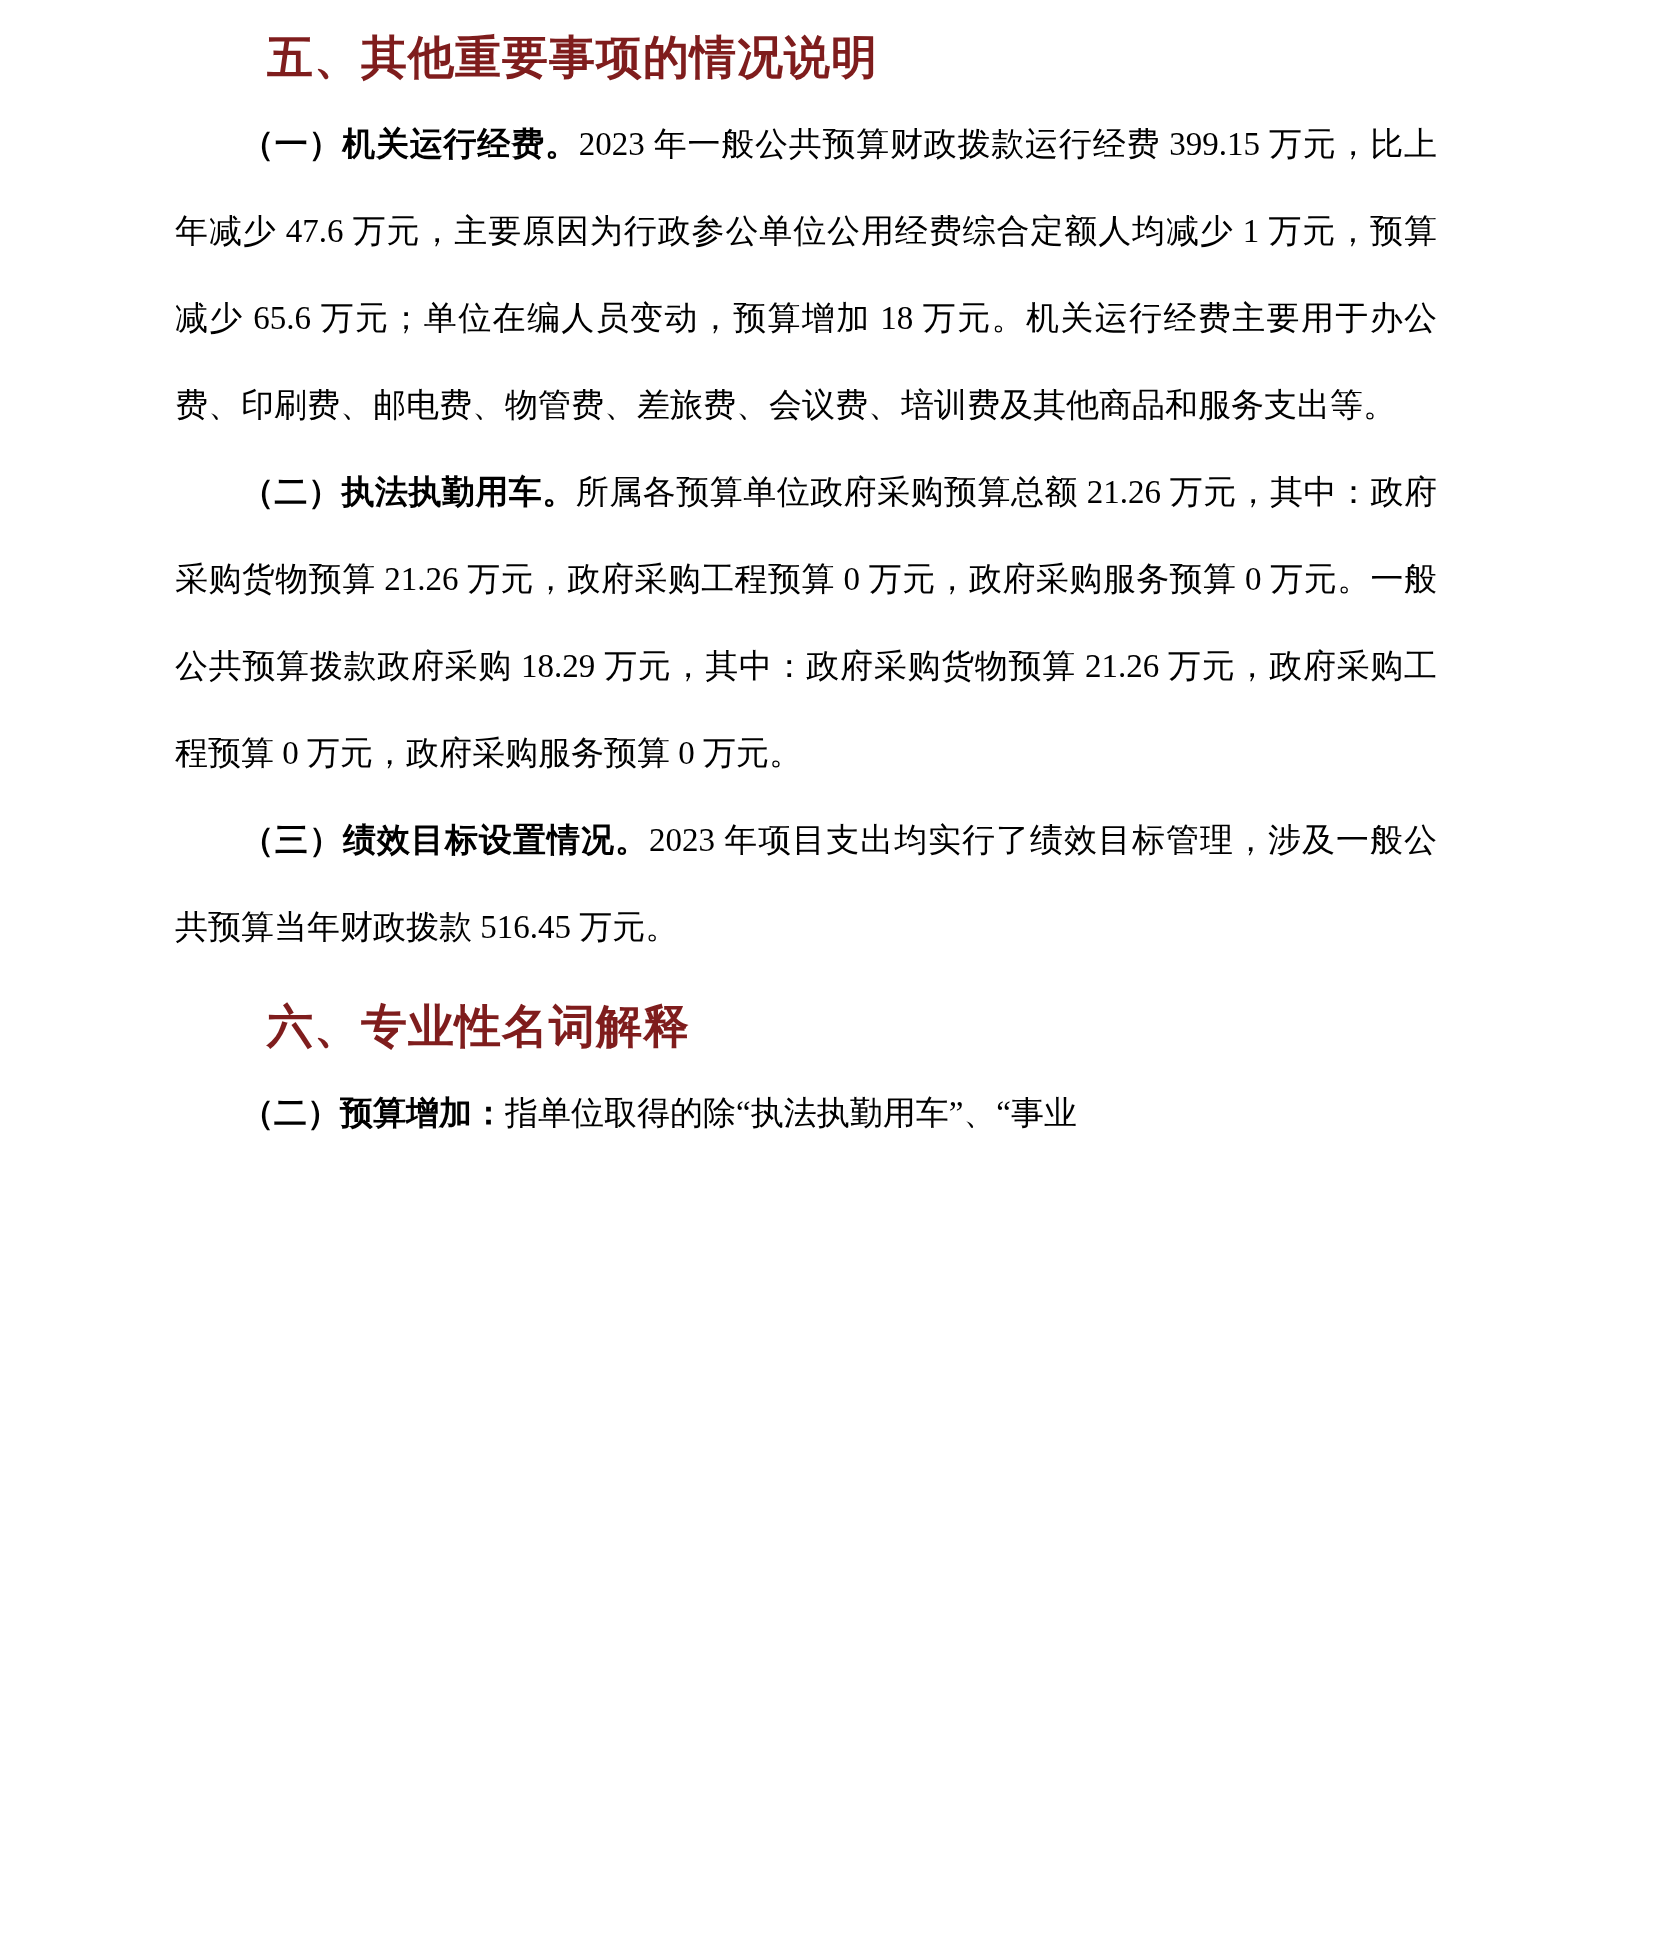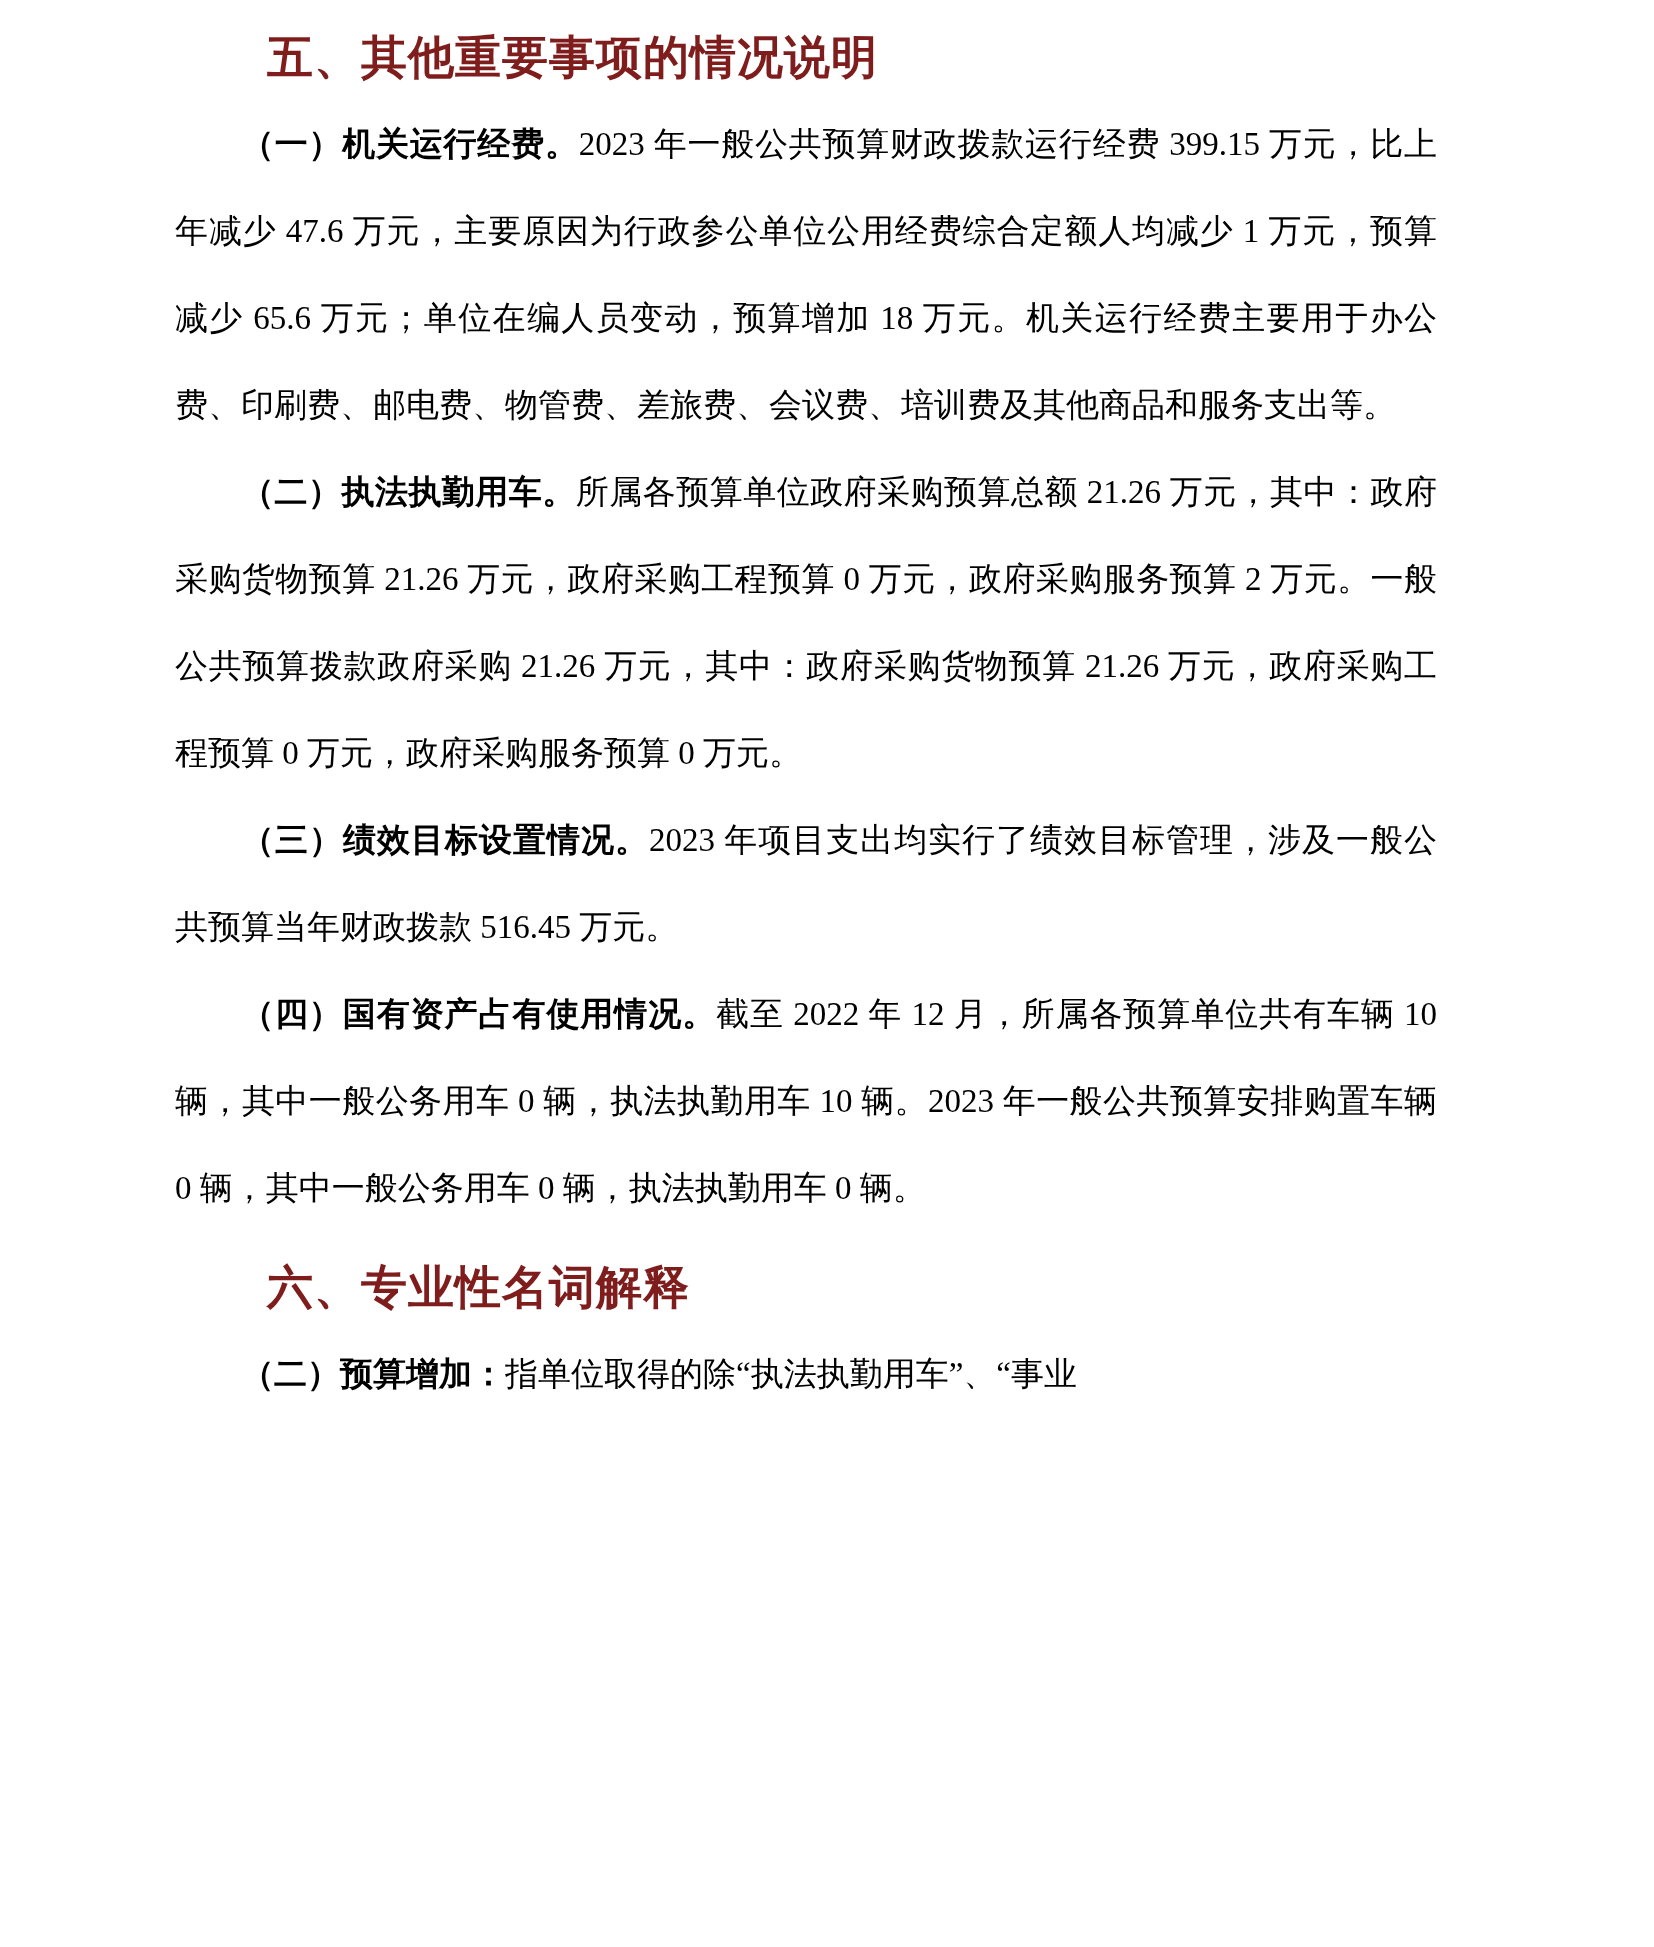--- a/index.html
+++ b/index.html
@@ -52,24 +52,23 @@
 </style>
 </head>
 <body>
 
 <div class="content">
 
   <h2 class="section-heading">五、其他重要事项的情况说明</h2>
 
   <p class="body-para"><span class="para-label">（一）机关运行经费。</span><span class="para-text">2023 年一般公共预算财政拨款运行经费 399.15 万元，比上年减少 47.6 万元，主要原因为行政参公单位公用经费综合定额人均减少 1 万元，预算减少 65.6 万元；单位在编人员变动，预算增加 18 万元。机关运行经费主要用于办公费、印刷费、邮电费、物管费、差旅费、会议费、培训费及其他商品和服务支出等。</span></p>
 
-  <p class="body-para"><span class="para-label">（二）执法执勤用车。</span><span class="para-text">所属各预算单位政府采购预算总额 21.26 万元，其中：政府采购货物预算 21.26 万元，政府采购工程预算 0 万元，政府采购服务预算 2 万元。一般公共预算拨款政府采购 21.26 万元，其中：政府采购货物预算 21.26 万元，政府采购工程预算 0 万元，政府采购服务预算 0 万元。</span></p>
+  <p class="body-para"><span class="para-label">（二）执法执勤用车。</span><span class="para-text">所属各预算单位政府采购预算总额 21.26 万元，其中：政府采购货物预算 21.26 万元，政府采购工程预算 0 万元，政府采购服务预算 0 万元。一般公共预算拨款政府采购 18.29 万元，其中：政府采购货物预算 21.26 万元，政府采购工程预算 0 万元，政府采购服务预算 0 万元。</span></p>
 
   <p class="body-para"><span class="para-label">（三）绩效目标设置情况。</span><span class="para-text">2023 年项目支出均实行了绩效目标管理，涉及一般公共预算当年财政拨款 516.45 万元。</span></p>
 
-  <p class="body-para"><span class="para-label">（四）国有资产占有使用情况。</span><span class="para-text">截至 2022 年 12 月，所属各预算单位共有车辆 10 辆，其中一般公务用车 0 辆，执法执勤用车 10 辆。2023 年一般公共预算安排购置车辆 0 辆，其中一般公务用车 0 辆，执法执勤用车 0 辆。</span></p>
 
   <h2 class="section-heading second">六、专业性名词解释</h2>
 
 
   <p class="body-para"><span class="para-label">（二）预算增加：</span><span class="para-text">指单位取得的除“执法执勤用车”、“事业</span></p>
 
 </div>
 
 </body></html>

